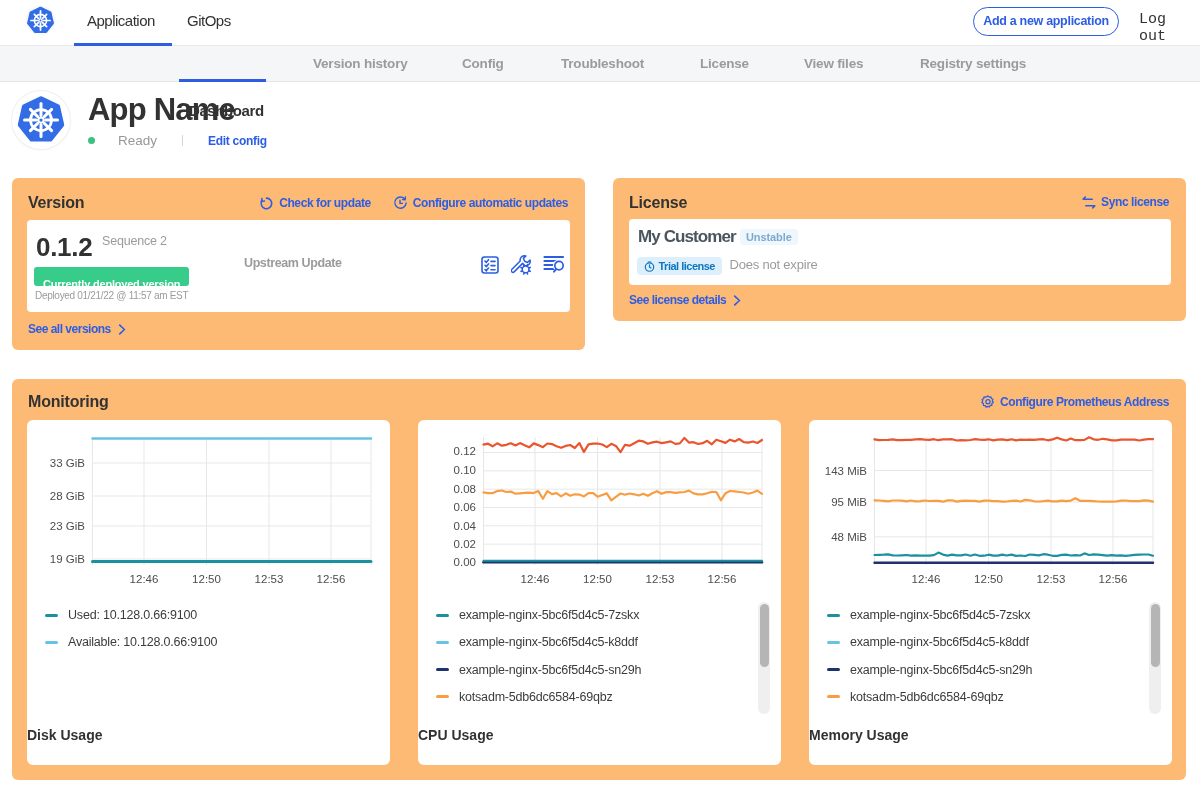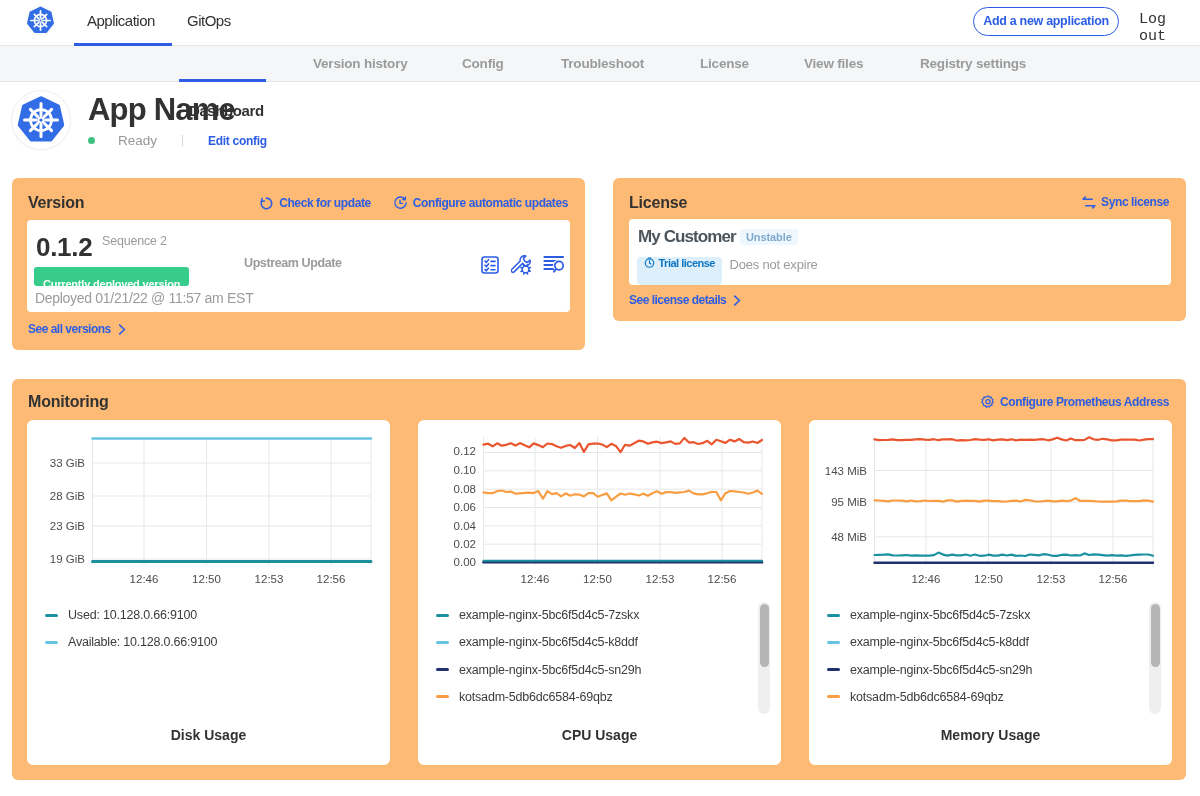--- a/index.html
+++ b/index.html
@@ -22,33 +22,33 @@
 .editcfg { font-size:12px; font-weight:700; color:#2c5de4; letter-spacing:-0.3px; }
 .card { position:absolute; background:#fdba74; border-radius:6px; }
 .cardh { position:absolute; left:16px; top:16px; font-size:16px; font-weight:700; color:#323232; letter-spacing:-0.2px; }
 .links { position:absolute; top:17px; right:17px; display:flex; gap:21px; }
 .blink { display:flex; align-items:center; gap:5px; font-size:12px; font-weight:700; color:#2c5de4; letter-spacing:-0.4px; }
 .inner { position:absolute; background:#fff; border-radius:4px; }
 .seelink { position:absolute; left:16px; display:flex; align-items:center; gap:6px; font-size:12px; font-weight:700; color:#2c5de4; letter-spacing:-0.5px; }
 #vnum { position:absolute; left:9px; top:14px; font-size:26px; font-weight:700; color:#323232; line-height:1; letter-spacing:-0.3px; }
 #vseq { position:absolute; left:75px; top:13.5px; font-size:12.5px; color:#9b9b9b; letter-spacing:-0.2px; }
 #vpill { position:absolute; left:7px; top:47px; height:19px; line-height:19px; padding:8px 9px; background:#38cc8b; border-radius:3px; color:#fff; font-size:11px; font-weight:700; letter-spacing:-0.2px; }
-#vdep { position:absolute; left:8px; top:70px; font-size:14px; color:#9b9b9b; letter-spacing:-0.3px; }
+#vdep { position:absolute; left:8px; top:70px; font-size:10px; color:#9b9b9b; letter-spacing:-0.3px; }
 #vup { position:absolute; left:217px; top:36px; font-size:12.5px; font-weight:700; color:#9b9b9b; letter-spacing:-0.4px; }
 .vicons { position:absolute; left:453px; top:34px; display:flex; gap:11px; align-items:center; }
 #lcust { position:absolute; left:9px; top:7.5px; font-size:17px; font-weight:700; color:#4a555e; letter-spacing:-0.9px; }
 #lpill { position:absolute; left:111px; top:9.5px; height:16.5px; line-height:16.5px; padding:0 6px; background:#eef7fd; border-radius:3px; color:#7fa9cc; font-size:11px; font-weight:700; letter-spacing:-0.1px; }
-#trialpill { position:absolute; left:7.5px; top:38px; height:28px; padding:0 7px; background:#dceffa; border-radius:4px; color:#0e76c0; font-size:11px; font-weight:700; letter-spacing:-0.5px; display:flex; align-items:flex-start; gap:4px; }
+#trialpill { position:absolute; left:7.5px; top:38px; height:18px; padding:0 7px; background:#dceffa; border-radius:4px; color:#0e76c0; font-size:11px; font-weight:700; letter-spacing:-0.5px; display:flex; align-items:center; gap:4px; }
 #noexp { position:absolute; left:100.5px; top:37.5px; font-size:13px; color:#9b9b9b; letter-spacing:-0.2px; }
 #monh { position:absolute; left:16px; top:14px; font-size:16px; font-weight:700; color:#323232; letter-spacing:-0.2px; }
 .chart-card { position:absolute; top:41px; width:363px; height:345px; background:#fff; border-radius:6px; }
 .lrow { position:absolute; left:18px; display:flex; align-items:center; }
 .dash { width:13px; height:3px; border-radius:1.5px; }
 .ltxt { margin-left:10px; font-size:12.5px; color:#3c3c3c; letter-spacing:-0.2px; }
-.ctitle { position:absolute; left:0; top:307px; width:100%; text-align:center; font-size:14px; font-weight:700; color:#323232; }
+.ctitle { position:absolute; left:0; top:307px; width:100%; text-align:left; font-size:14px; font-weight:700; color:#323232; }
 .sbtrack { position:absolute; left:340px; top:182px; width:12px; height:112px; background:#efefef; border-radius:6px; }
 .sbthumb { position:absolute; left:341.5px; top:184px; width:9px; height:63px; background:#b5b5b5; border-radius:4.5px; }
 </style></head>
 <body>
 <div id="page">
 
 <div id="nav">
   <div class="abs" style="left:26px; top:6px;"><svg width="29" height="29" viewBox="0 0 100 100">
           <circle cx="50" cy="50" r="49" fill="#fff" stroke="#ececec" stroke-width="2"></circle>
           <polygon points="50.0,7.0 83.6,23.2 91.9,59.6 68.7,88.7 31.3,88.7 8.1,59.6 16.4,23.2" fill="#326de6" stroke="#326de6" stroke-width="9" stroke-linejoin="round"></polygon>

